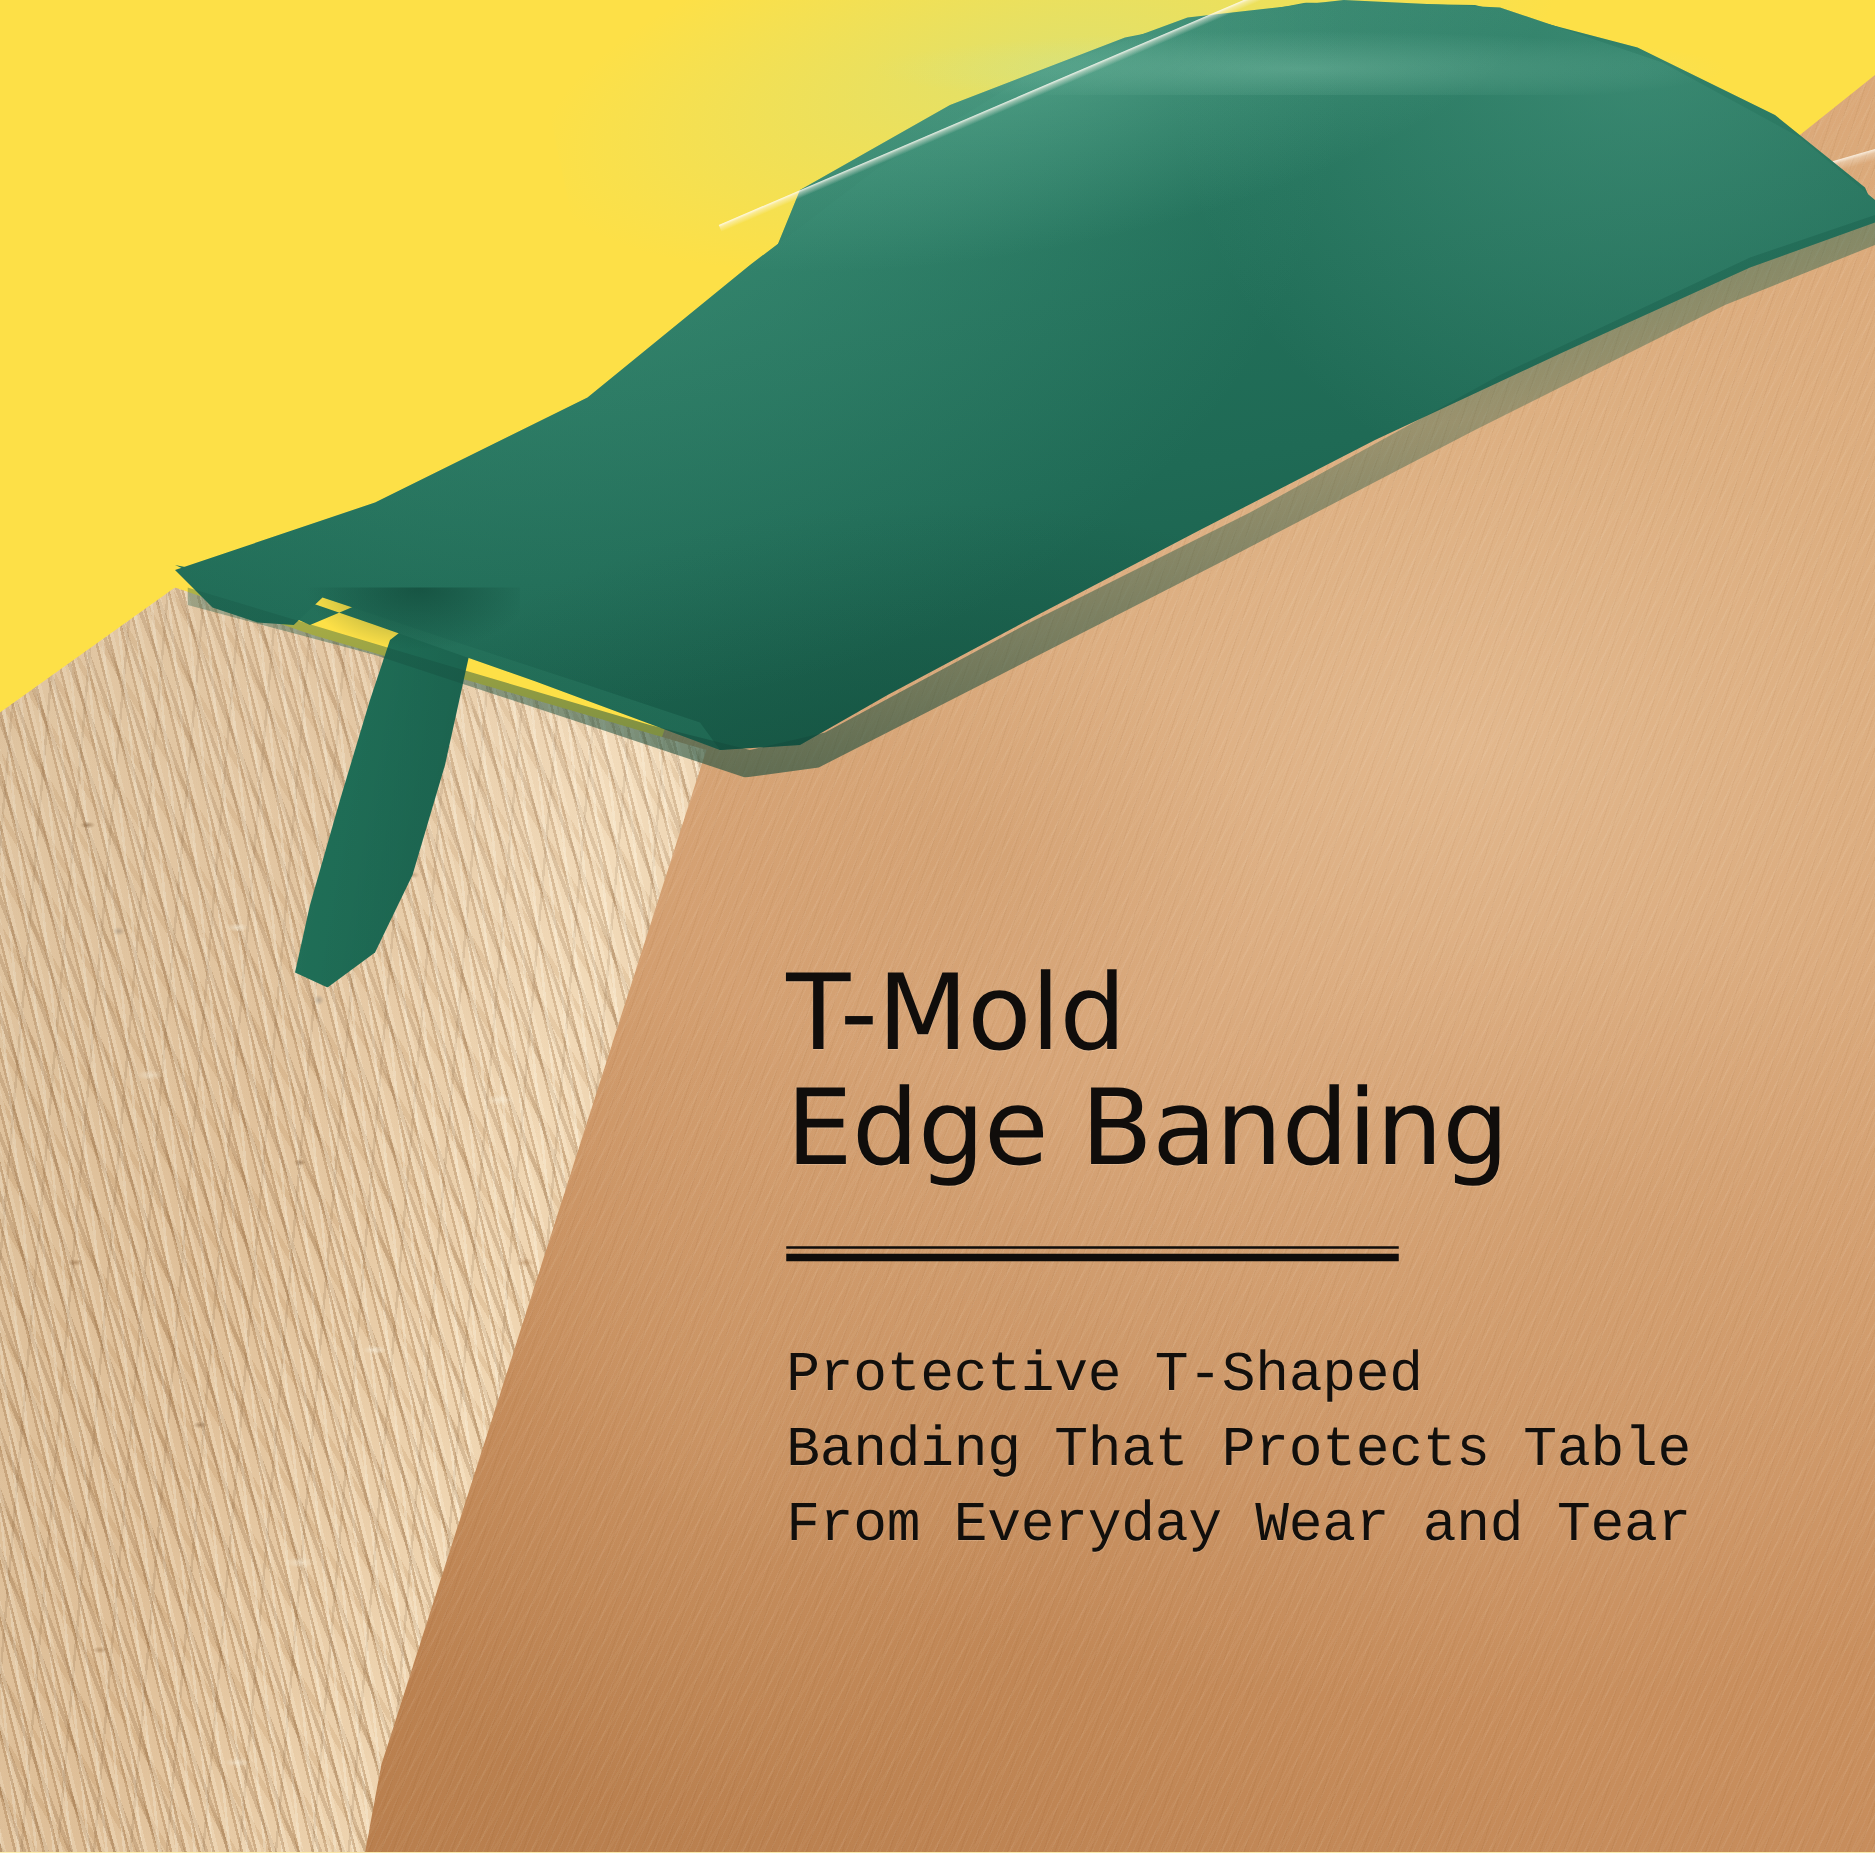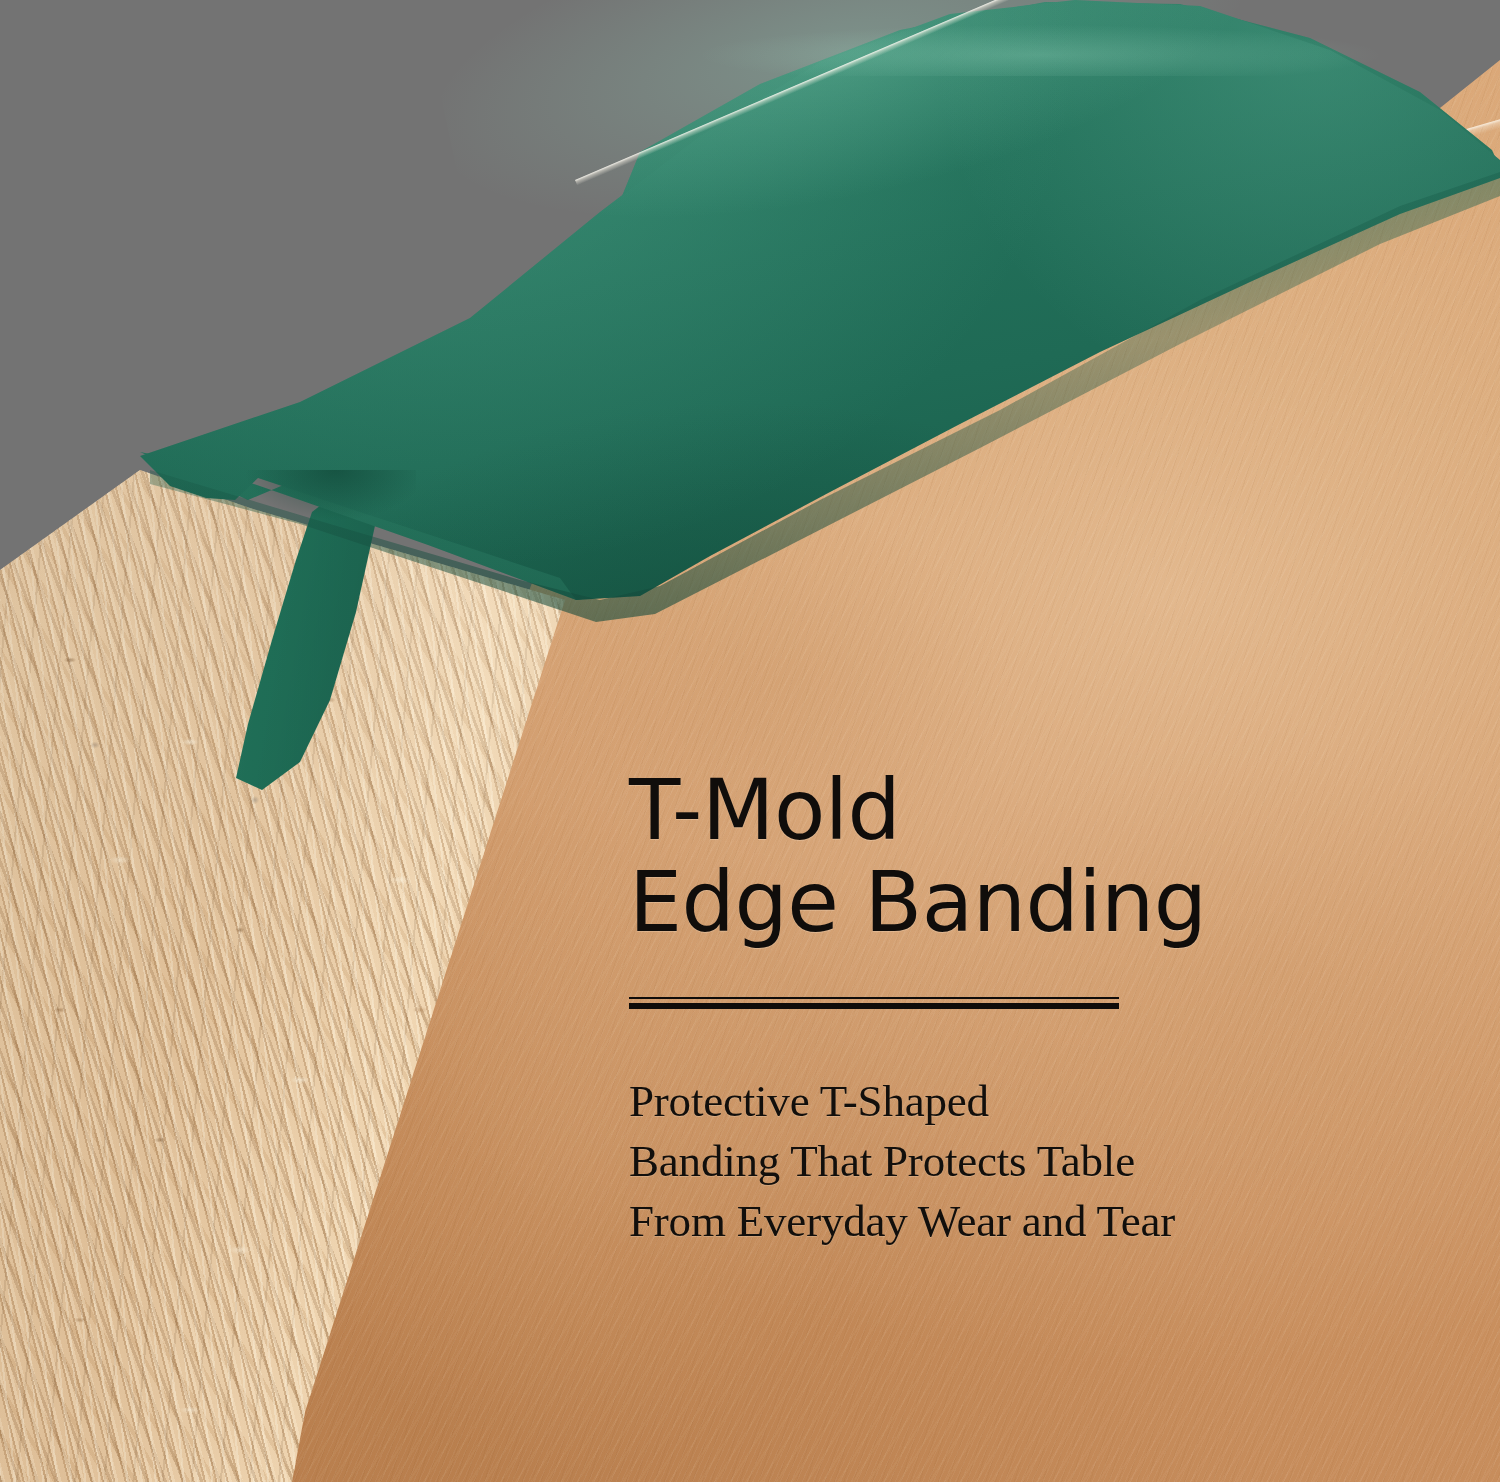--- a/index.html
+++ b/index.html
@@ -6,21 +6,21 @@
   body{
     font-family:"DejaVu Sans","Liberation Sans",sans-serif;
     -webkit-font-smoothing:antialiased;
   }
 
   .stage{
     position:relative;
     width:1500px;
     height:1482px;
     overflow:hidden;
-    background:#737373;
+    background:#fde047;
   }
 
   
   .wood-panel{
     position:absolute;
     left:0; top:0; width:1500px; height:1482px;
     background:
       radial-gradient(120% 90% at 78% 40%, rgba(255,232,200,.40) 0%, rgba(255,225,190,0) 58%),
       radial-gradient(90% 70% at 30% 95%, rgba(150,95,45,.22) 0%, rgba(150,95,45,0) 60%),
       linear-gradient(196deg,#d8a271 0%, #d19b68 22%, #cd9463 50%, #c78d5c 78%, #bf8453 100%);
@@ -362,21 +362,21 @@
   }
   .rule-gap{height:4px;}
   .rule-thick{
     height:6px;
     background:#0f0c0a;
     width:100%;
   }
   .subcopy{
     margin:0;
     margin-top:62px;
-    font-family:Liberation Serif, serif;
+    font-family:Liberation Mono, monospace;
     font-size:45px;
     line-height:1.34;
     font-weight:400;
     letter-spacing:-0.2px;
     color:#120f0c;
     white-space:pre-line;
     text-shadow:0 1px 0 rgba(255,240,220,.20);
   }
 </style>
 </head>

